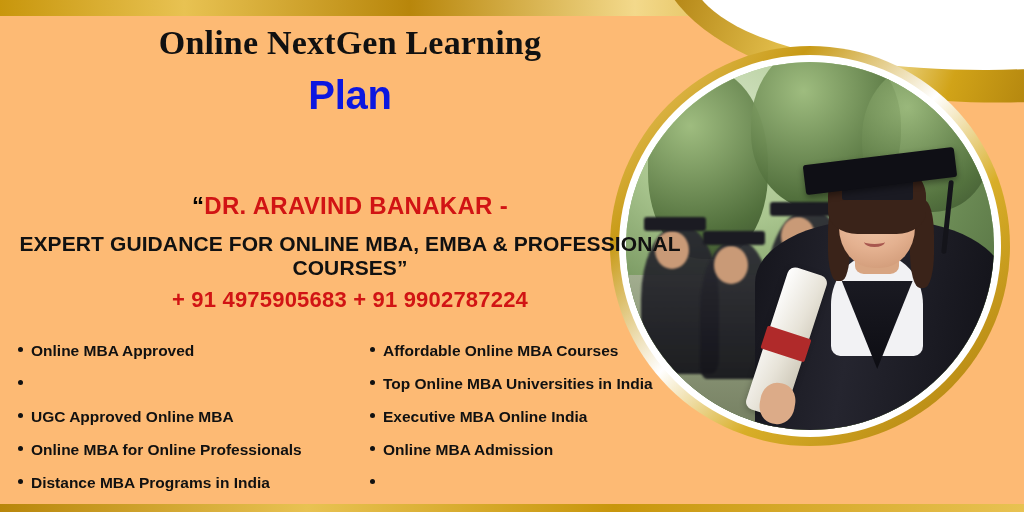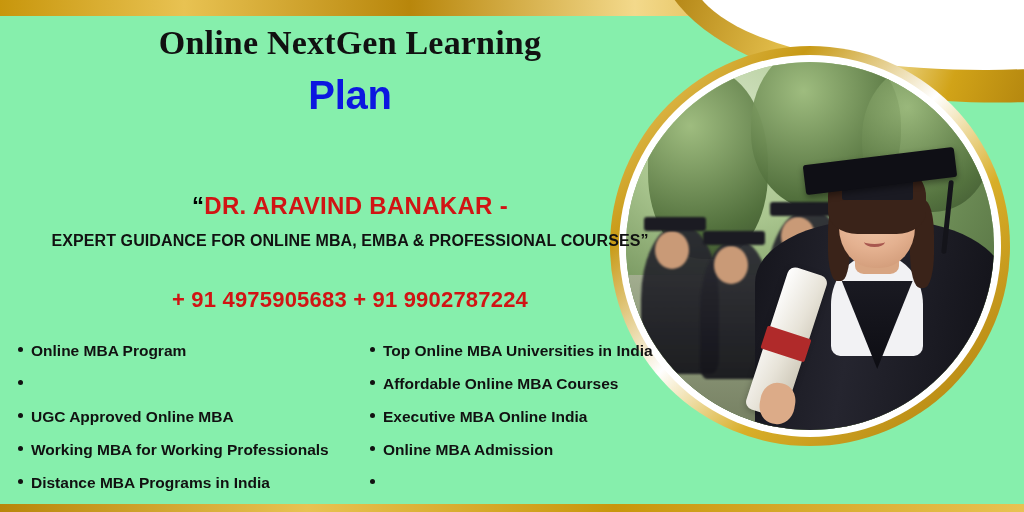--- a/index.html
+++ b/index.html
@@ -10,21 +10,21 @@
     width: 1024px;
     height: 512px;
     overflow: hidden;
     font-family: "Liberation Sans", sans-serif;
     background: #ffffff;
   }
   .banner {
     position: relative;
     width: 1024px;
     height: 512px;
-    background: #86efac;
+    background: #fdba74;
     overflow: hidden;
   }
   
   .gold-top {
     position: absolute;
     top: 0;
     left: 0;
     width: 1024px;
     height: 16px;
     background: linear-gradient(90deg, #c8960c 0%, #e8c252 18%, #b8860b 40%, #f3d98b 62%, #c8960c 85%, #a9790a 100%);
@@ -346,21 +346,21 @@
   }
   .author-line .q { color: #000000; }
   .author-line .name { color: #d11414; }
   .author-line .dash { color: #d11414; }
   .subtitle {
     position: absolute;
     top: 232px;
     left: 0;
     width: 700px;
     text-align: center;
-    font-size: 16px;
+    font-size: 21px;
     font-weight: bold;
     color: #111111;
     letter-spacing: 0.1px;
   }
   .phones {
     position: absolute;
     top: 287px;
     left: 0;
     width: 700px;
     text-align: center;
@@ -463,29 +463,29 @@
     <div class="author-line">
       <span class="q">“</span><span class="name">DR. ARAVIND BANAKAR</span><span class="dash"> -</span>
     </div>
 
     <div class="subtitle">EXPERT GUIDANCE FOR ONLINE MBA, EMBA &amp; PROFESSIONAL COURSES”</div>
 
     <div class="phones">+ 91 4975905683 + 91 9902787224</div>
 
     <div class="lists">
       <div class="col col-left">
-        <div class="li"><span class="dot"></span><span>Online MBA Program</span></div>
+        <div class="li"><span class="dot"></span><span>Online MBA Approved</span></div>
         <div class="li"><span class="dot"></span></div>
         <div class="li"><span class="dot"></span><span>UGC Approved Online MBA</span></div>
-        <div class="li"><span class="dot"></span><span>Working MBA for Working Professionals</span></div>
+        <div class="li"><span class="dot"></span><span>Online MBA for Online Professionals</span></div>
         <div class="li"><span class="dot"></span><span>Distance MBA Programs in India</span></div>
       </div>
       <div class="col col-right">
+        <div class="li"><span class="dot"></span><span>Affordable Online MBA Courses</span></div>
         <div class="li"><span class="dot"></span><span>Top Online MBA Universities in India</span></div>
-        <div class="li"><span class="dot"></span><span>Affordable Online MBA Courses</span></div>
         <div class="li"><span class="dot"></span><span>Executive MBA Online India</span></div>
         <div class="li"><span class="dot"></span><span>Online MBA Admission</span></div>
         <div class="li"><span class="dot"></span></div>
       </div>
     </div>
 
   </div>
 </div>
 
 </body></html>

